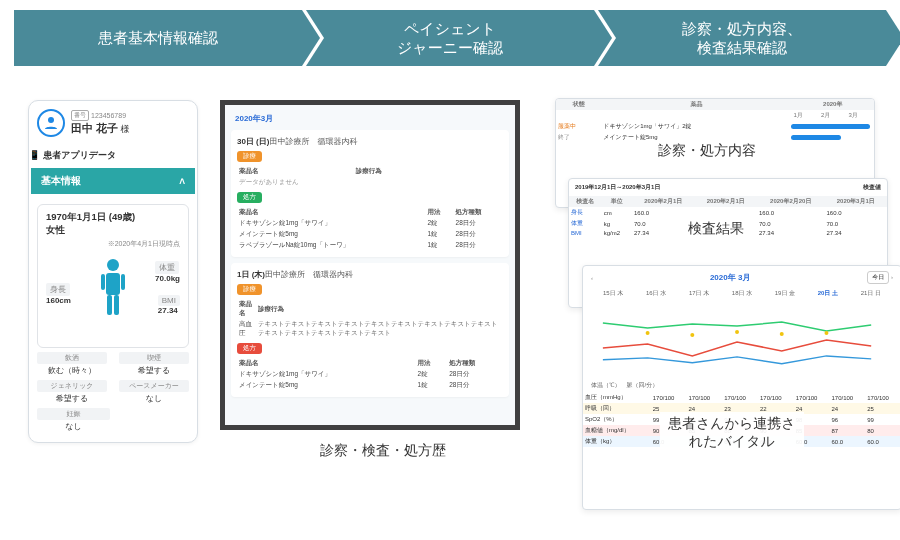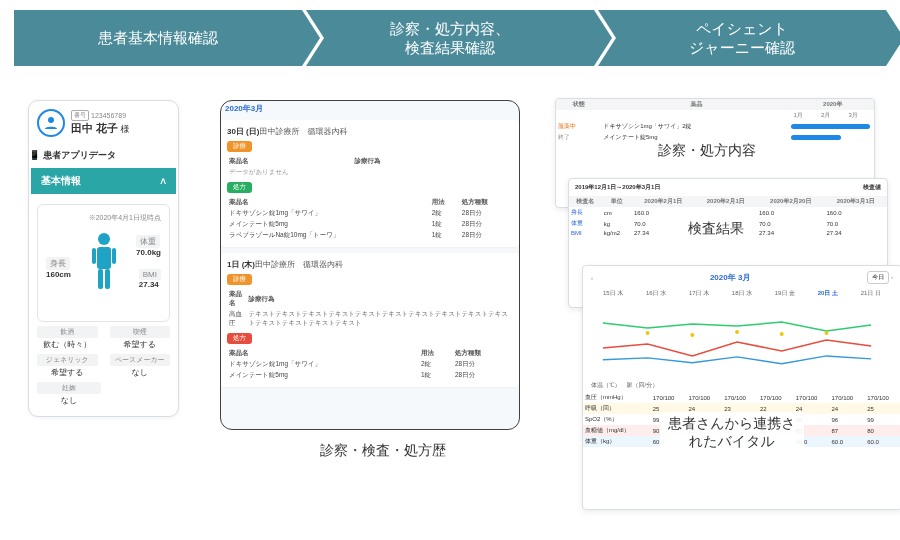--- a/index.html
+++ b/index.html
@@ -6,21 +6,21 @@
   body{font-family:"Hiragino Sans","Yu Gothic",sans-serif;background:#fff;width:900px;height:540px;overflow:hidden;color:#333}
 
   
   .steps{display:flex;padding:10px 14px;gap:4px}
   .step{position:relative;flex:1;background:#4a8a99;color:#fff;height:56px;display:flex;align-items:center;justify-content:center;font-size:15px;font-weight:500;text-align:center;line-height:1.3}
   .step::after{content:"";position:absolute;right:-18px;top:0;border-top:28px solid transparent;border-bottom:28px solid transparent;border-left:18px solid #4a8a99;z-index:2}
   .step::before{content:"";position:absolute;left:0;top:0;border-top:28px solid transparent;border-bottom:28px solid transparent;border-left:18px solid #fff}
   .step:first-child::before{display:none}
 
   
-  .card{width:151px;background:#fff;border:1px solid #d8dee4;border-radius:10px;font-size:9px;position:absolute;left:28px;top:100px;box-shadow:0 1px 4px rgba(0,0,0,.06)}
+  .card{width:170px;background:#fff;border:1px solid #d8dee4;border-radius:10px;font-size:9px;position:absolute;left:28px;top:100px;box-shadow:0 1px 4px rgba(0,0,0,.06)}
   .card-head{display:flex;align-items:center;gap:6px;padding:8px}
   .avatar{width:28px;height:28px;border:2px solid #1e88e5;border-radius:50%;display:flex;align-items:center;justify-content:center;color:#1e88e5}
   .pid{font-size:7px;color:#888;display:flex;gap:2px;align-items:center}
   .pid-badge{border:1px solid #aaa;padding:0 2px;border-radius:2px;font-size:6px}
   .pname{font-size:11px;font-weight:700}
   .appdata{text-align:left;font-size:9px;font-weight:700;margin:4px 0 6px;color:#333}
   .appdata .icn{color:#1e88e5;margin-right:3px}
   .basic-tab{background:#2aa6a6;color:#fff;display:flex;justify-content:space-between;align-items:center;padding:6px 10px;font-size:10px;font-weight:700;margin:0 2px}
   .basic-body{padding:6px 8px 10px}
   .box{border:1px solid #e0e3e7;border-radius:6px;padding:6px 8px;margin-top:4px}
@@ -30,21 +30,21 @@
   .body-fig{position:absolute;left:50%;top:8px;transform:translateX(-50%);color:#1ea3c7;font-size:48px}
   .metric{position:absolute;font-size:8px}
   .metric .lab{color:#888;background:#f1f3f5;padding:1px 4px;border-radius:2px;display:inline-block}
   .metric .val{font-weight:700}
   .pair-row{display:flex;gap:12px;margin-top:4px}
   .pair{flex:1;text-align:center}
   .pair .lab{font-size:7px;color:#888;background:#f1f3f5;padding:1px 0;border-radius:2px;display:block}
   .pair .val{font-size:8px;margin-top:1px}
 
   
-  .journey{position:absolute;left:220px;top:100px;width:300px;border:1px solid #404040;border-radius:12px;background:#f6f9fb;font-size:7px;height:330px;overflow:hidden}
+  .journey{position:absolute;left:220px;top:100px;width:300px;border:5px solid #404040;border-radius:0;background:#f6f9fb;padding:6px;font-size:7px;height:330px;overflow:hidden}
   .j-month{color:#2a6bd6;font-size:8px;font-weight:700;margin:2px 4px 6px}
   .j-card{background:#fff;border-radius:4px;padding:6px;margin-bottom:6px;box-shadow:0 1px 2px rgba(0,0,0,.04)}
   .j-date{font-size:8px;font-weight:700;display:flex;align-items:center}
   .tag{color:#fff;padding:1px 6px;border-radius:3px;font-size:6.5px;display:inline-block}
   .tag.orange{background:#f0932b}
   .tag.green{background:#27ae60}
   .tag.red{background:#e74c3c}
   .j-tbl{width:100%;font-size:6.5px;margin-top:4px;border-collapse:collapse}
   .j-tbl th{color:#555;font-weight:700;text-align:left;padding:1px 2px}
   .j-tbl td{color:#444;padding:1px 2px}
@@ -67,26 +67,26 @@
   .svgchart{width:100%;height:80px}
 </style>
 </head>
 <body>
 
 <div class="steps">
   <div class="step">
       <span style="white-space:pre-line">患者基本情報確認</span>
     </div>
   <div class="step">
+      <span style="white-space:pre-line">ペイシェント
+ジャーニー確認</span>
+    </div>
+  <div class="step">
       <span style="white-space:pre-line">診察・処方内容、
 検査結果確認</span>
-    </div>
-  <div class="step">
-      <span style="white-space:pre-line">ペイシェント
-ジャーニー確認</span>
     </div>
 </div>
 
 <div class="card">
   <div class="card-head">
     <div class="avatar">
       <svg width="18" height="18" viewBox="0 0 24 24" fill="currentColor">
           <circle cx="12" cy="8" r="4"></circle>
           <path d="M4 20c0-4 16-4 16 0"></path>
         </svg>
@@ -99,20 +99,22 @@
       <div><span class="pname">田中 花子</span> <span>様</span></div>
     </div>
   </div>
   <div class="appdata"><span class="icn">📱</span><span>患者アプリデータ</span></div>
   <div class="basic-tab">
     <span>基本情報</span>
     <span>˄</span>
   </div>
   <div class="basic-body">
     <div class="box">
+      <div class="dob" style="white-space:pre-line">1970年1月1日 (49歳)
+女性</div>
       <div class="asof">※2020年4月1日現時点</div>
       <div class="body-metrics">
         <div class="body-fig">
           <svg width="30" height="62" viewBox="0 0 30 62">
               <circle cx="15" cy="8" r="6" fill="#1ea3c7"></circle>
               <rect x="8" y="16" width="14" height="22" rx="3" fill="#1ea3c7"></rect>
               <rect x="3" y="17" width="4" height="16" rx="2" fill="#1ea3c7"></rect>
               <rect x="23" y="17" width="4" height="16" rx="2" fill="#1ea3c7"></rect>
               <rect x="9" y="38" width="5" height="20" rx="2" fill="#1ea3c7"></rect>
               <rect x="16" y="38" width="5" height="20" rx="2" fill="#1ea3c7"></rect>

